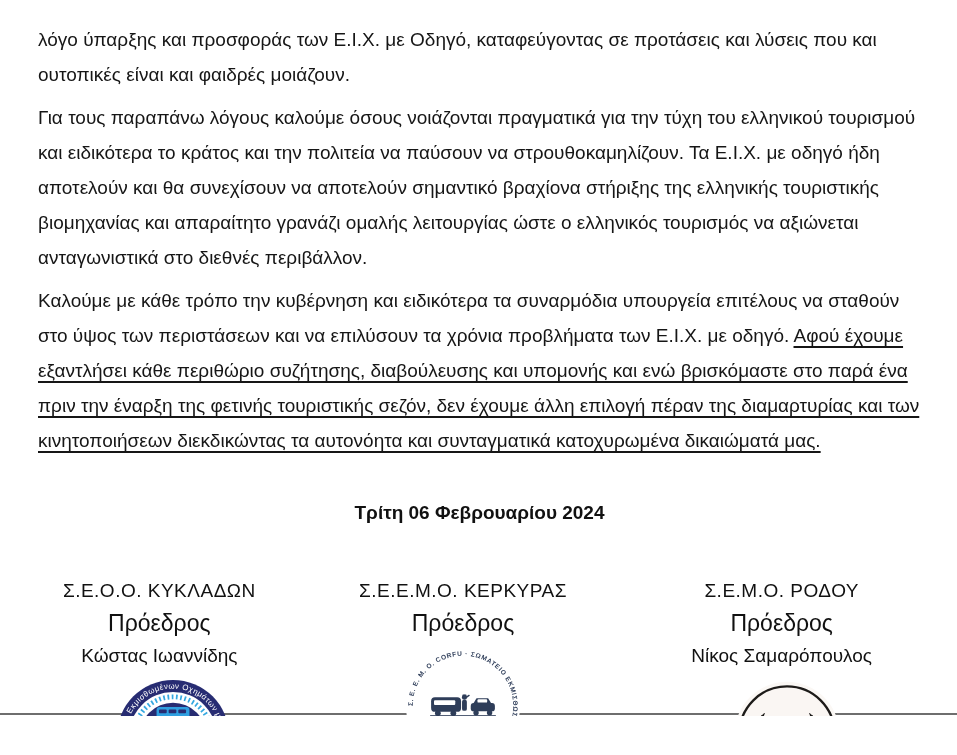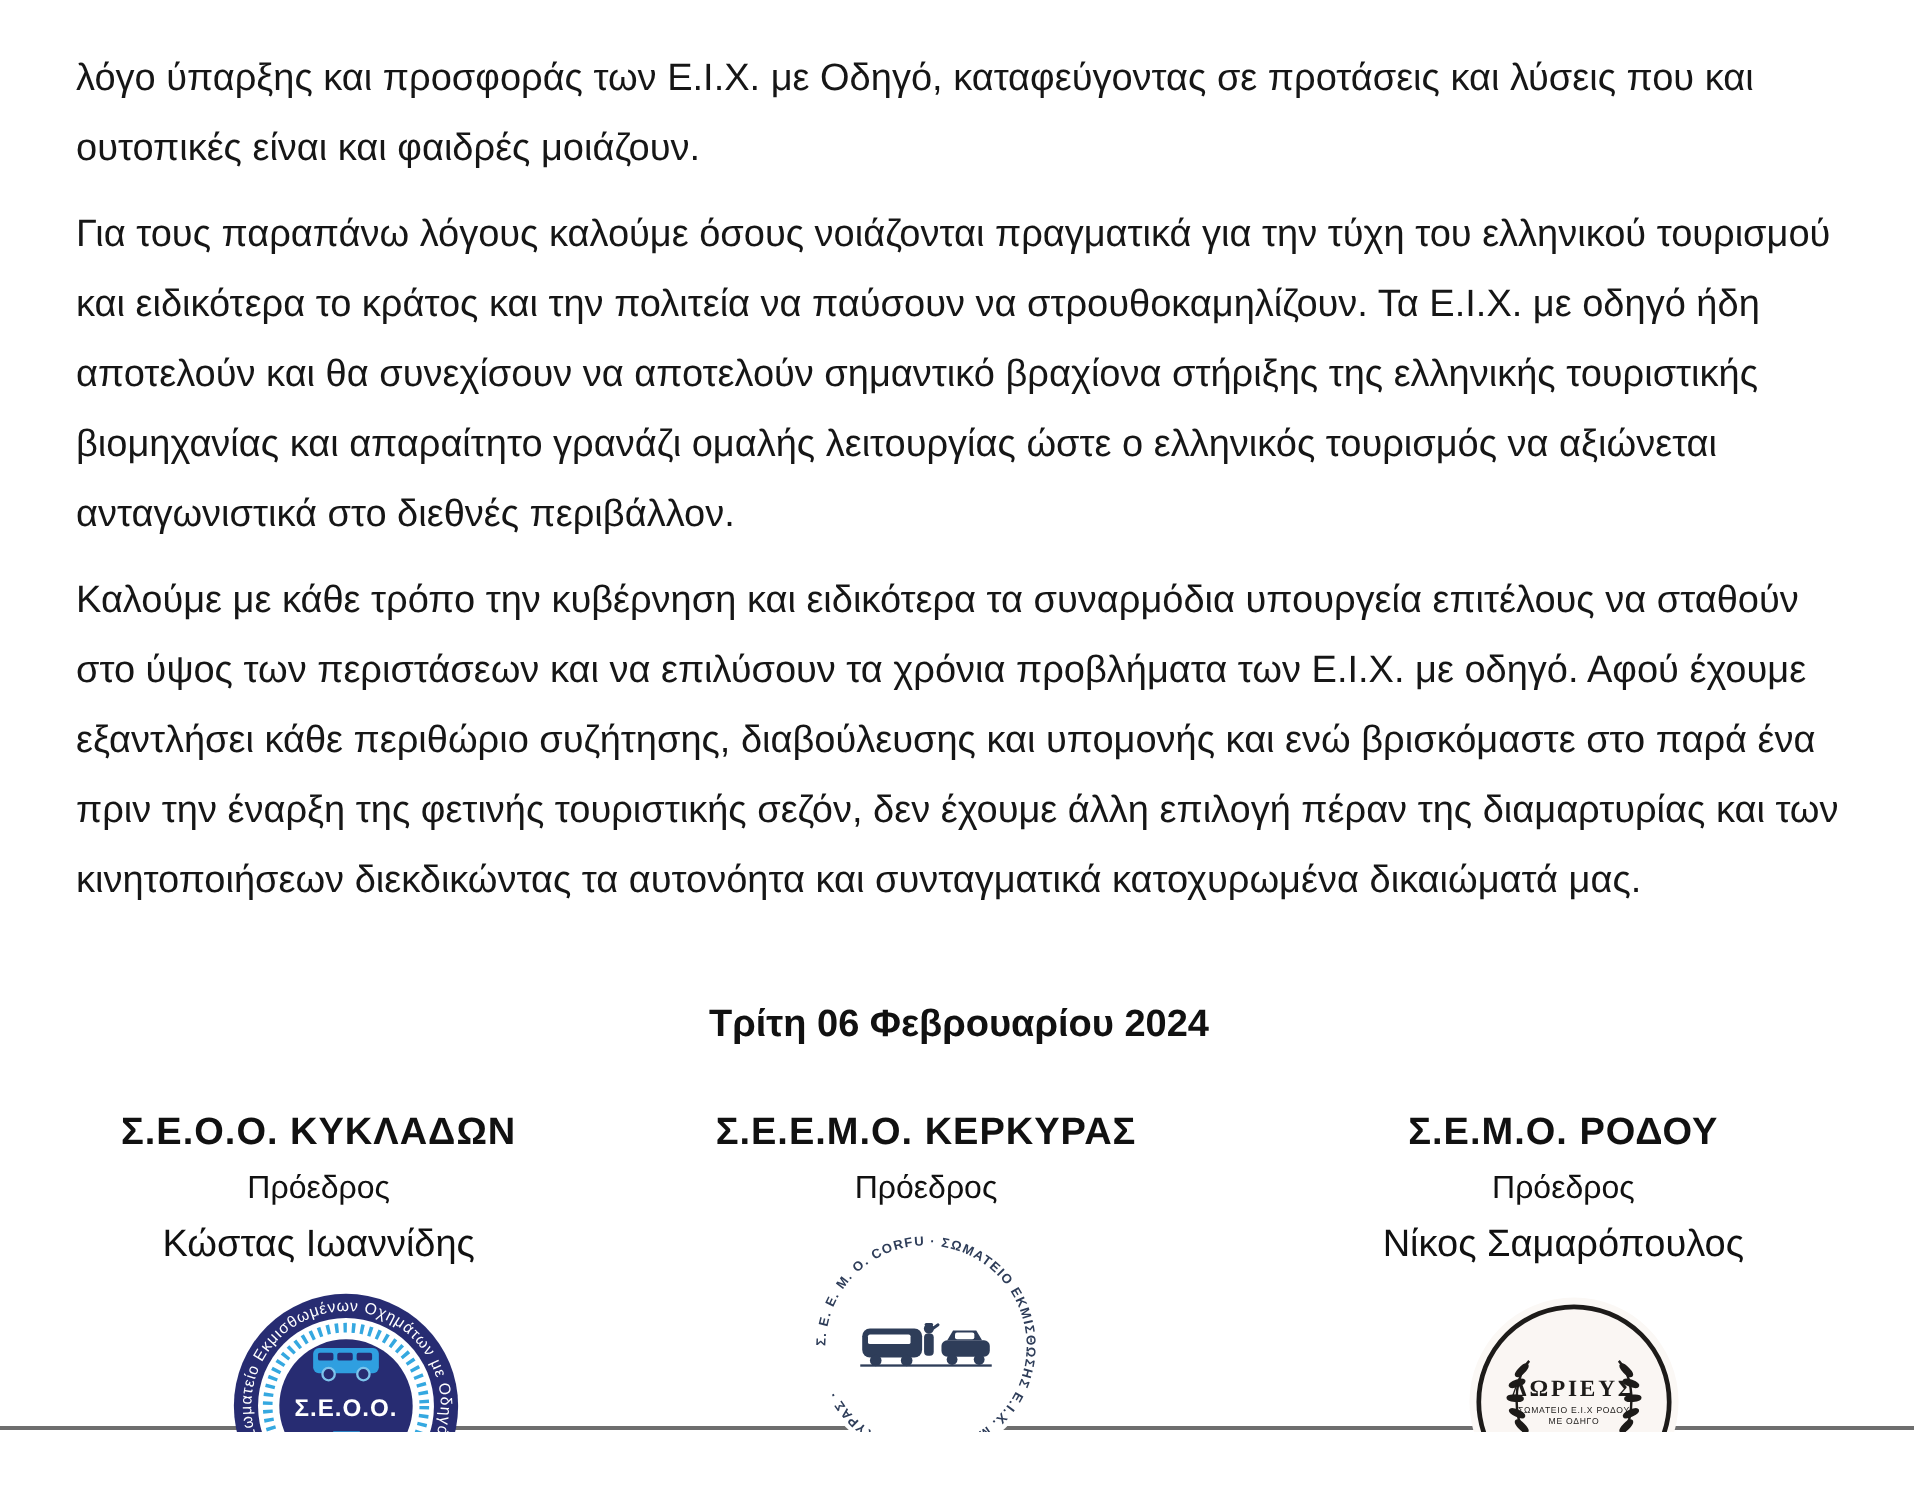--- a/index.html
+++ b/index.html
@@ -19,20 +19,21 @@
     z-index: 1;
   }
   p.body-par {
     margin: 0 0 8px 0;
     font-size: 19px;
     line-height: 35px;
     color: #161616;
     text-align: left;
   }
   p.body-par .u {
+    text-decoration: underline;
     text-decoration-thickness: 1.5px;
     text-underline-offset: 4px;
   }
   .date-line {
     margin-top: 44px;
     text-align: center;
     font-size: 19px;
     font-weight: bold;
     color: #111111;
   }
@@ -40,22 +41,22 @@
     display: flex;
     margin-top: 32px;
   }
   .sig-col {
     width: 300px;
     text-align: center;
   }
   .sig-col.c1 { margin-left: -18px; }
   .sig-col.c2 { margin-left: 25px; }
   .sig-col.c3 { margin-left: 40px; }
-  .org-name { font-size: 19px; font-weight: bold; letter-spacing: 0.5px; margin-bottom: 8px; }
-  .role-name { font-size: 16px; margin-bottom: 8px; }
+  .org-name { font-size: 19px; font-weight: normal; letter-spacing: 0.5px; margin-bottom: 8px; margin-top: 24px; }
+  .role-name { font-size: 23px; margin-bottom: 8px; }
   .person-name { font-size: 19px; }
   .logo-wrap {
     margin-top: 11px;
     display: flex;
     justify-content: center;
   }
   .logo-wrap svg { display: block; }
   .c1 .logo-wrap { margin-left: 28px; }
   .c3 .logo-wrap { margin-left: 10px; }
   .bottom-line {

